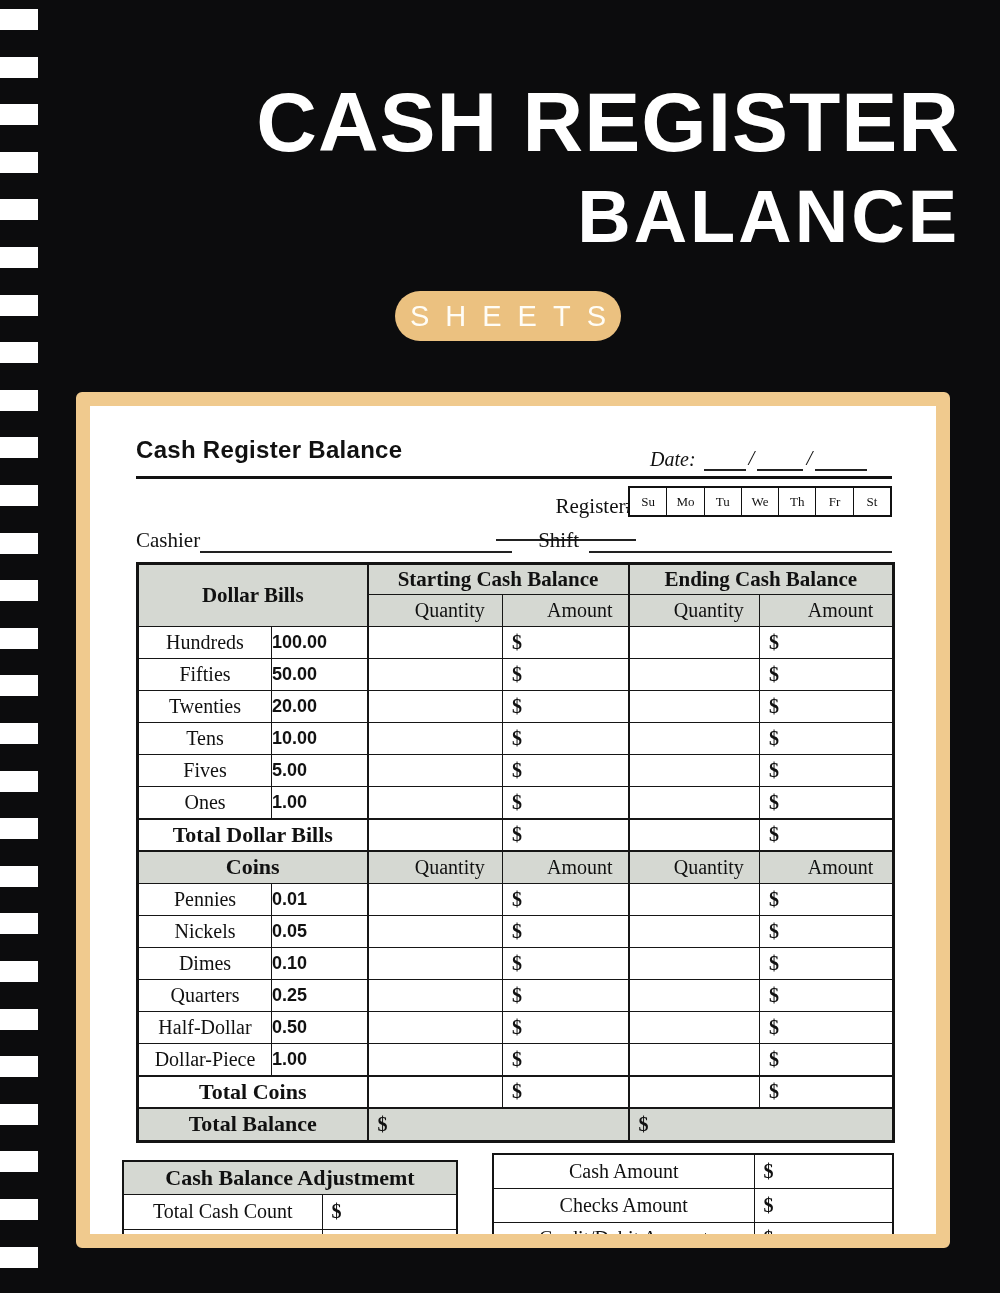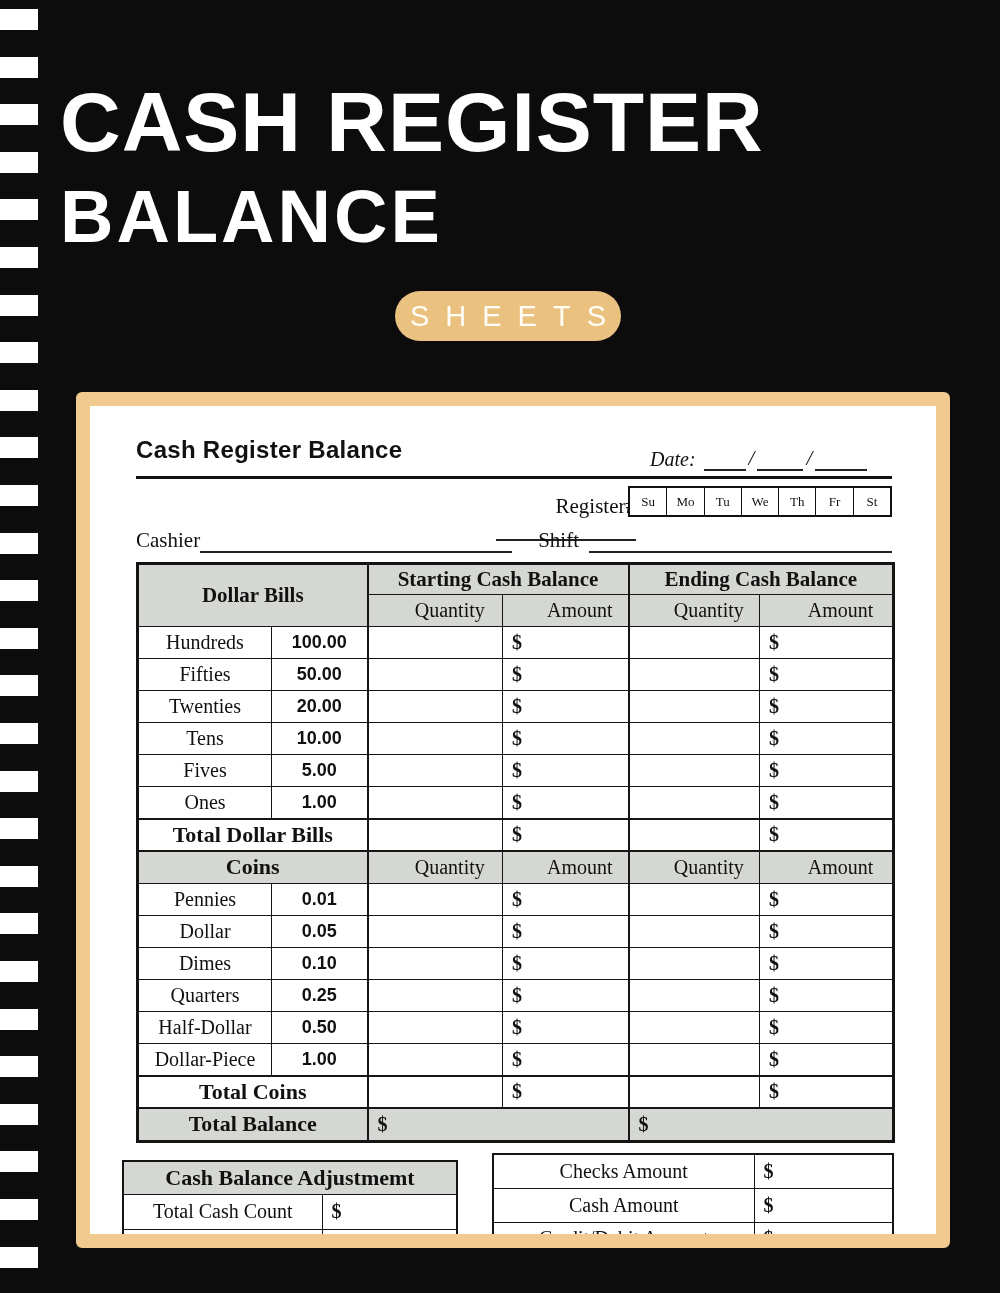--- a/index.html
+++ b/index.html
@@ -10,21 +10,21 @@
     overflow:hidden;
     font-family:"Liberation Serif", serif;
   }
   
   .binding{
     position:absolute;left:0;top:9px;width:38px;height:1280px;
     background:repeating-linear-gradient(to bottom,#ffffff 0 21px, transparent 21px 47.6px);
   }
   
   .cover-title{
-    position:absolute;left:60px;top:80px;width:900px;text-align:left;
+    position:absolute;left:60px;top:80px;width:900px;text-align:right;
     color:#ffffff;font-family:"Liberation Sans", sans-serif;font-weight:bold;
   }
   .cover-line1{font-size:84px;line-height:1;letter-spacing:1px;}
   .cover-line2{font-size:74px;line-height:1;letter-spacing:3px;margin-top:16px;}
   .badge{
     position:absolute;left:395px;top:291px;width:226px;height:50px;
     border-radius:26px;display:flex;align-items:center;justify-content:center;
     font-family:"Liberation Sans", sans-serif;font-size:29px;font-weight:400;
     letter-spacing:16px;padding-left:16px;box-sizing:border-box;color:#fffdf6;
   }
@@ -57,21 +57,21 @@
   
   table{border-collapse:collapse;table-layout:fixed;font-size:20px;color:#111;}
   .main-table{position:absolute;left:46px;top:156px;width:756px;border:3px solid #141414;}
   .adj-table{position:absolute;left:32px;top:754px;width:334px;border:2.5px solid #141414;}
   .sum-table{position:absolute;left:402px;top:747px;width:400px;border:2.5px solid #141414;}
   td,th{border:1.5px solid #161616;padding:0;overflow:hidden;white-space:nowrap;}
   .gray{background:#d5d8d2;}
   .hdr-big{font-weight:bold;font-size:21px;text-align:center;}
   .hdr-sub{font-weight:normal;font-size:20px;text-align:center;padding-left:29px;}
   .lbl{text-align:center;font-size:20px;}
-  .val{text-align:center;font-family:"Liberation Sans", sans-serif;font-weight:bold;font-size:18px;}
+  .val{font-family:"Liberation Sans", sans-serif;font-weight:bold;font-size:18px;}
   .tot{font-weight:bold;text-align:center;font-size:22px;}
   .amt{text-align:left;font-weight:bold;padding-left:9px;font-size:20px;}
   .fill{background:#fff;}
   .group-l{border-left:2.5px solid #161616;}
   .sect-t{border-top:2.5px solid #161616;}
   .lbl-c{text-align:center;font-size:20px;}
 </style>
 </head>
 <body>
 
@@ -211,21 +211,21 @@
   </tr>
   <tr style="height:32px">
     <td class="lbl">Pennies</td>
     <td class="val">0.01</td>
     <td class="fill group-l"></td>
     <td class="amt">$</td>
     <td class="fill group-l"></td>
     <td class="amt">$</td>
   </tr>
   <tr style="height:32px">
-    <td class="lbl">Dollar</td>
+    <td class="lbl">Nickels</td>
     <td class="val">0.05</td>
     <td class="fill group-l"></td>
     <td class="amt">$</td>
     <td class="fill group-l"></td>
     <td class="amt">$</td>
   </tr>
   <tr style="height:32px">
     <td class="lbl">Dimes</td>
     <td class="val">0.10</td>
     <td class="fill group-l"></td>
@@ -292,25 +292,25 @@
         </tbody>
     </table>
 
     <table class="sum-table">
       <colgroup>
           <col style="width:261px">
           <col style="width:139px">
         </colgroup>
       <tbody>
   <tr style="height:34px">
+    <td class="lbl-c">Cash Amount</td>
+    <td class="amt">$</td>
+  </tr>
+  <tr style="height:34px">
     <td class="lbl-c">Checks Amount</td>
-    <td class="amt">$</td>
-  </tr>
-  <tr style="height:34px">
-    <td class="lbl-c">Cash Amount</td>
     <td class="amt">$</td>
   </tr>
   <tr style="height:34px">
     <td class="lbl-c">Credit/Debit Amount</td>
     <td class="amt">$</td>
   </tr>
         </tbody>
     </table>
   </div>
 </div>

